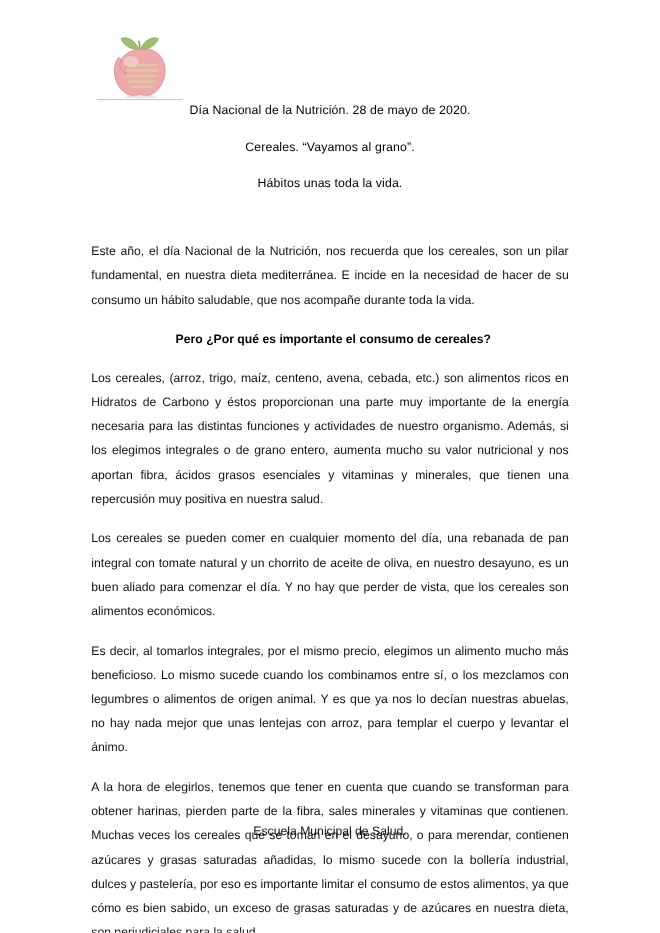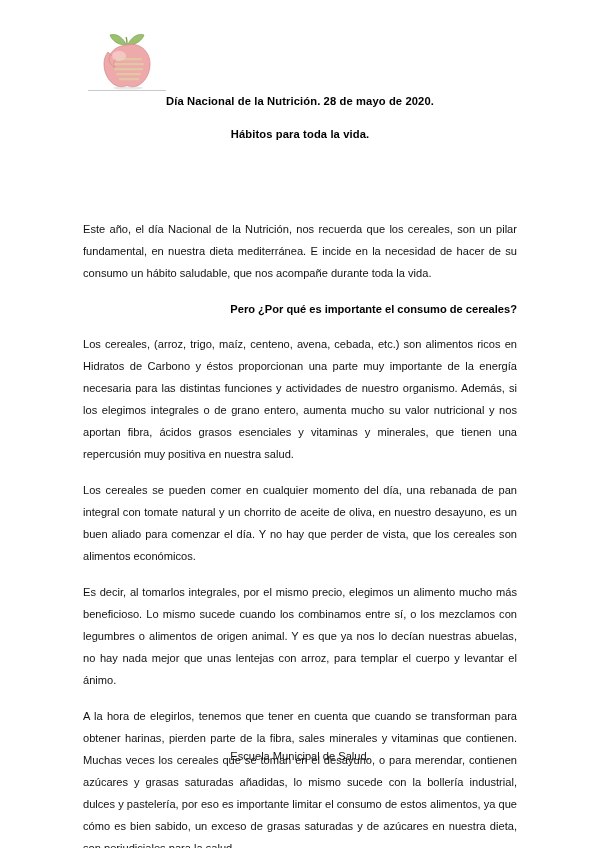--- a/index.html
+++ b/index.html
@@ -47,21 +47,21 @@
   
   .title-block {
     position: absolute;
     left: 83px;
     top: 90px;
     width: 434px;
     text-align: center;
   }
   .title-line {
     font-size: 11.2px;
-    font-weight: bold;
+    font-weight: normal;
     line-height: 22px;
     letter-spacing: 0.01em;
     margin: 0 0 11px 0;
     color: #000;
   }
   .title-line:last-child { margin-bottom: 0; }
 
   
   .body-block {
     position: absolute;
@@ -75,21 +75,21 @@
     text-align: justify;
     text-justify: inter-word;
     margin: 0 0 14px 0;
     color: #111;
     hyphens: none;
   }
   p.heading {
     font-size: 11.1px;
     font-weight: bold;
     line-height: 22px;
-    text-align: right;
+    text-align: center;
     margin: 0 0 13px 6px;
     color: #000;
   }
 
   
   .footer-block {
     position: absolute;
     left: 83px;
     top: 745px;
     width: 434px;
@@ -136,21 +136,22 @@
         <rect x="19" y="50" width="20" height="2.2" rx="1"></rect>
       </g>
 
       <ellipse cx="28" cy="60" rx="15" ry="1.6" fill="#d9d9d9" opacity="0.6"></ellipse>
     </svg>
   </div>
   <div class="logo-rule"></div>
 
   <div class="title-block">
     <div class="title-line">Día Nacional de la Nutrición. 28 de mayo de 2020.</div>
-    <div class="title-line">Hábitos para toda la vida.</div>
+    <div class="title-line">Cereales. “Vayamos al grano”.</div>
+    <div class="title-line">Hábitos unas toda la vida.</div>
   </div>
 
   <div class="body-block">
     <p class="para">Este año, el día Nacional de la Nutrición, nos recuerda que los cereales, son un pilar fundamental, en nuestra dieta mediterránea.  E incide en la necesidad de hacer de su consumo un hábito saludable, que nos acompañe durante toda la vida.</p>
     <p class="heading">Pero ¿Por qué es importante el consumo de cereales?</p>
     <p class="para">Los cereales, (arroz, trigo, maíz, centeno, avena, cebada, etc.) son alimentos ricos en Hidratos de Carbono y éstos proporcionan una parte muy importante de la energía necesaria para las distintas funciones y actividades de nuestro organismo.  Además, si los elegimos integrales o de grano entero, aumenta mucho su valor nutricional y nos aportan fibra, ácidos grasos esenciales y vitaminas y minerales, que tienen una repercusión muy positiva en nuestra salud.</p>
     <p class="para">Los cereales se pueden comer en cualquier momento del día, una rebanada de pan integral con tomate natural y un chorrito de aceite de oliva, en nuestro desayuno, es un buen aliado para comenzar el día. Y no hay que perder de vista, que los cereales son alimentos económicos.</p>
     <p class="para">Es decir, al tomarlos integrales, por el mismo precio, elegimos un alimento mucho más beneficioso. Lo mismo sucede cuando los combinamos entre sí, o los mezclamos con legumbres o alimentos de origen animal. Y es que ya nos lo decían nuestras abuelas, no hay nada mejor que unas lentejas con arroz, para templar el cuerpo y levantar el ánimo.</p>
     <p class="para">A la hora de elegirlos,  tenemos que tener en cuenta que cuando se transforman para obtener harinas, pierden parte de la fibra, sales minerales y vitaminas que contienen. Muchas veces los cereales que se toman en el desayuno, o para merendar, contienen azúcares y grasas saturadas añadidas, lo mismo sucede con la bollería industrial, dulces y pastelería, por eso es importante limitar el consumo de estos alimentos, ya que cómo es bien sabido, un exceso de grasas saturadas y de azúcares en nuestra dieta, son perjudiciales para la salud.</p>
 

